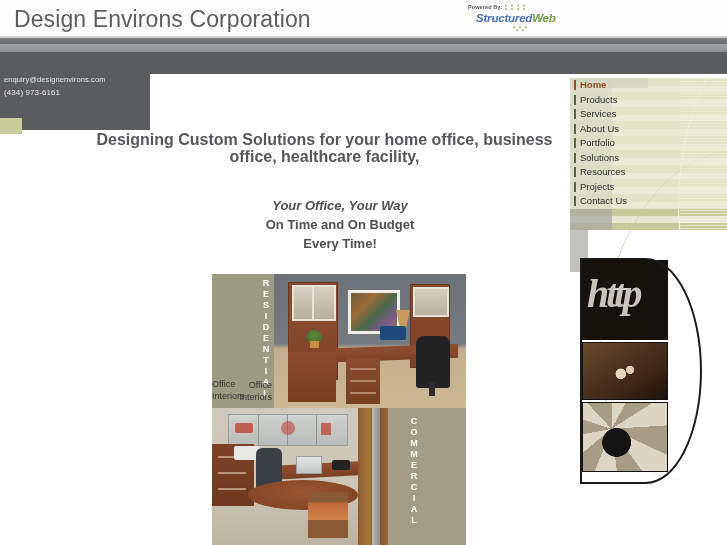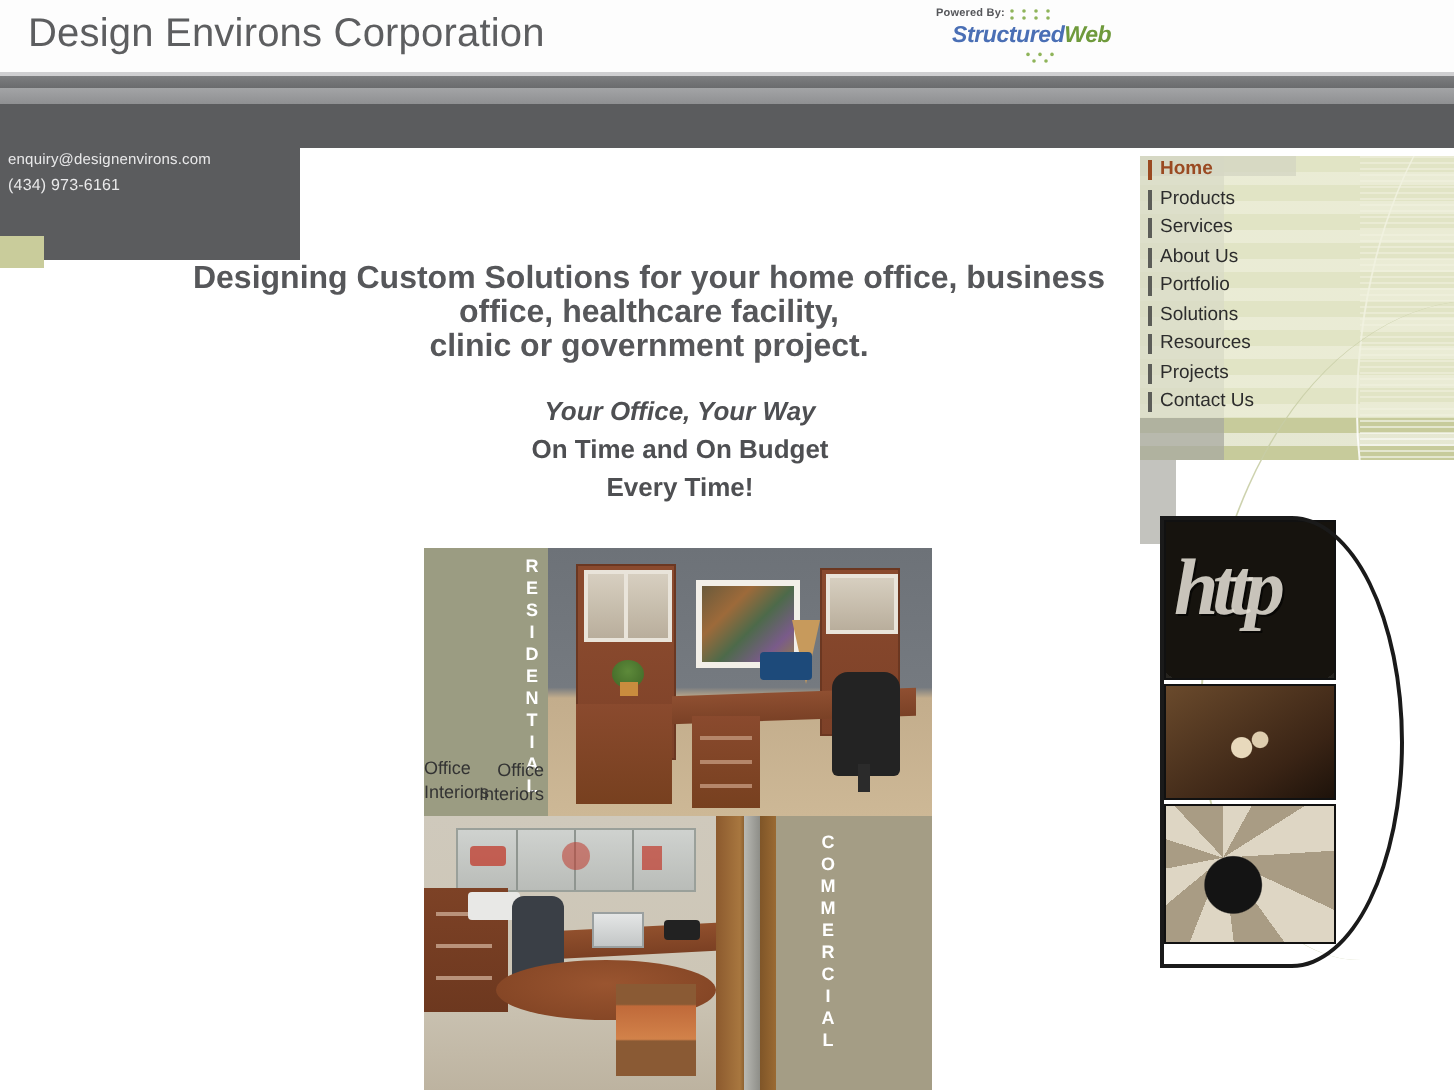--- a/index.html
+++ b/index.html
@@ -31,21 +31,21 @@
     position: absolute;
     left: 0; top: 0;
     width: 727px;
     height: 38px;
     background: #fdfdfd;
   }
   .site-title {
     position: absolute;
     left: 14px;
     top: 6px;
-    font-size: 20px;
+    font-size: 23px;
     font-weight: 400;
     letter-spacing: 0.1px;
     color: #5d5e60;
     white-space: nowrap;
   }
 
   
   .powered-wrap {
     position: absolute;
     left: 468px;
@@ -644,21 +644,20 @@
         <li class="nav-item"><span>Portfolio</span></li>
         <li class="nav-item"><span>Solutions</span></li>
         <li class="nav-item"><span>Resources</span></li>
         <li class="nav-item"><span>Projects</span></li>
         <li class="nav-item"><span>Contact Us</span></li>
       </ul>
   </div>
 
   <div class="tagline">
     <div>Designing Custom Solutions for your home office, business office, healthcare facility,</div>
-    <div>clinic or government project.</div>
   </div>
 
   <div class="slogan">
     <div class="slogan-1">Your Office, Your Way</div>
     <div class="slogan-2">On Time and On Budget</div>
     <div class="slogan-3">Every Time!</div>
   </div>
 
   <div class="collage">
 

